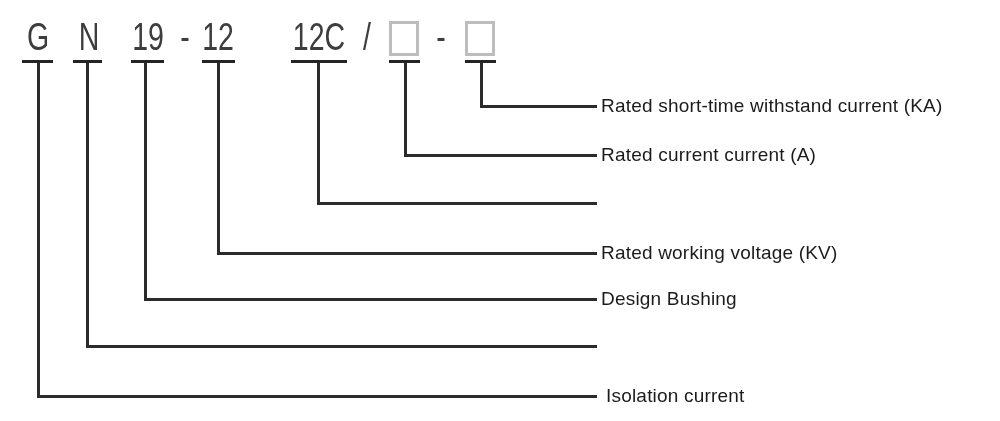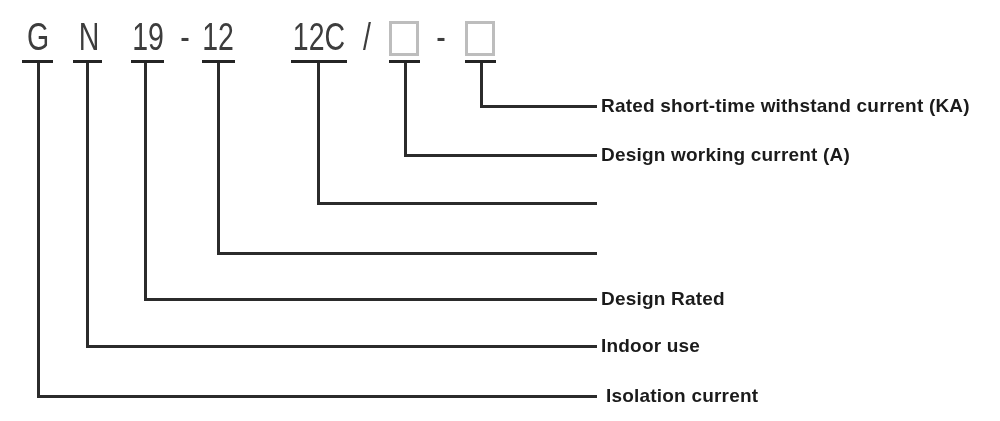--- a/index.html
+++ b/index.html
@@ -55,21 +55,21 @@
     height: 3px;
     background: #2b2b2b;
   }
   
   .callout-label {
     position: absolute;
     left: 601px;
     height: 22px;
     line-height: 22px;
     font-size: 19px;
-    font-weight: bold;
+    font-weight: normal;
     letter-spacing: 0.2px;
     color: #1b1b1b;
     white-space: nowrap;
   }
 </style>
 </head>
 <body>
 
 <div class="stage">
 
@@ -102,18 +102,18 @@
 
   <div class="hl" style="top:105px;left:480px;width:117px"></div>
   <div class="hl" style="top:154px;left:404px;width:193px"></div>
   <div class="hl" style="top:202px;left:317px;width:280px"></div>
   <div class="hl" style="top:252px;left:217px;width:380px"></div>
   <div class="hl" style="top:298px;left:144px;width:453px"></div>
   <div class="hl" style="top:345px;left:86px;width:511px"></div>
   <div class="hl" style="top:395px;left:37px;width:560px"></div>
 
   <div class="callout-label" style="top:95px">Rated short-time withstand current (KA)</div>
-  <div class="callout-label" style="top:144px">Design working current (A)</div>
-  <div class="callout-label" style="top:288px">Design Rated</div>
-  <div class="callout-label" style="top:335px">Indoor use</div>
+  <div class="callout-label" style="top:144px">Rated current current (A)</div>
+  <div class="callout-label" style="top:242px">Rated working voltage (KV)</div>
+  <div class="callout-label" style="top:288px">Design Bushing</div>
   <div class="callout-label" style="top:385px;left:606px">Isolation current</div>
 
 </div>
 
 </body></html>

